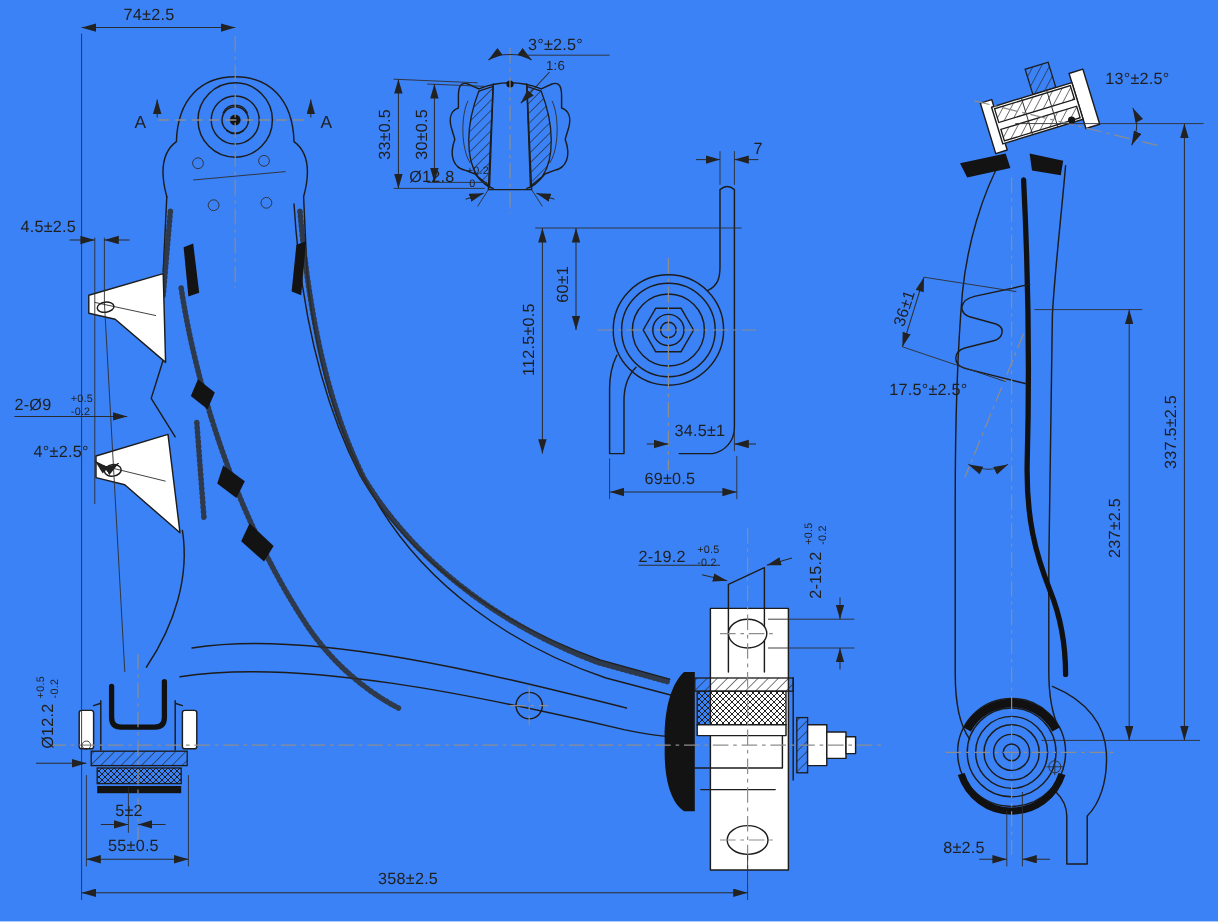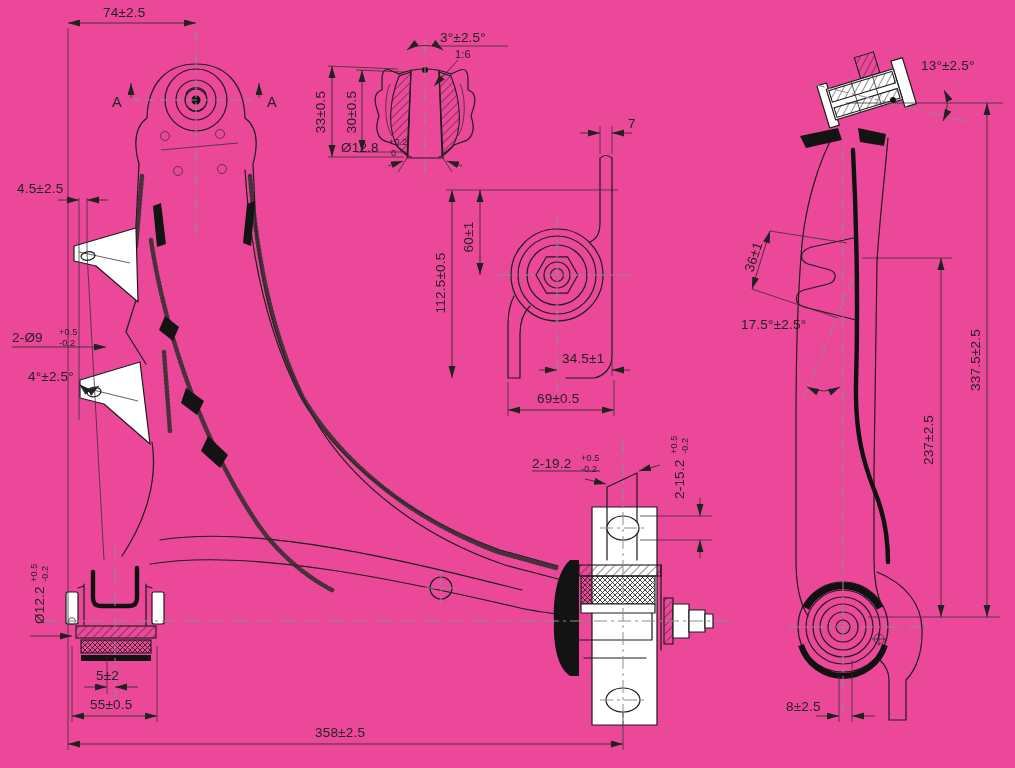--- a/index.html
+++ b/index.html
@@ -1,16 +1,16 @@
 <!DOCTYPE html>
 <html><head>
 <meta charset="utf-8">
 <style>
   html,body{margin:0;padding:0;background:#fff;}
-  .stage{position:relative;width:1015px;height:768px;background:#ec4899;overflow:hidden;}
+  .stage{position:relative;width:1015px;height:768px;background:#3b82f6;overflow:hidden;}
   svg{display:block;}
   svg text{font-family:"Liberation Sans","DejaVu Sans",sans-serif;font-size:13.5px;fill:#1f1f1f;letter-spacing:0.2px;}
   svg text.tol{font-size:9px;}
   svg text.sec{font-size:14.5px;}
   .ln{fill:none;stroke:#1c1c1c;stroke-width:1.2;stroke-linecap:round;stroke-linejoin:round;}
   .lnf{fill:#ffffff;stroke:#1c1c1c;stroke-width:1.2;stroke-linejoin:round;}
   .thin{fill:none;stroke:#2e2e2e;stroke-width:0.75;}
   .thk{fill:none;stroke:#111;stroke-width:4.4;stroke-linecap:round;}
   .dk{fill:#131313;stroke:none;}
   .cl{fill:none;stroke:#8d8d8d;stroke-width:1;stroke-dasharray:13 4 3 4;}

